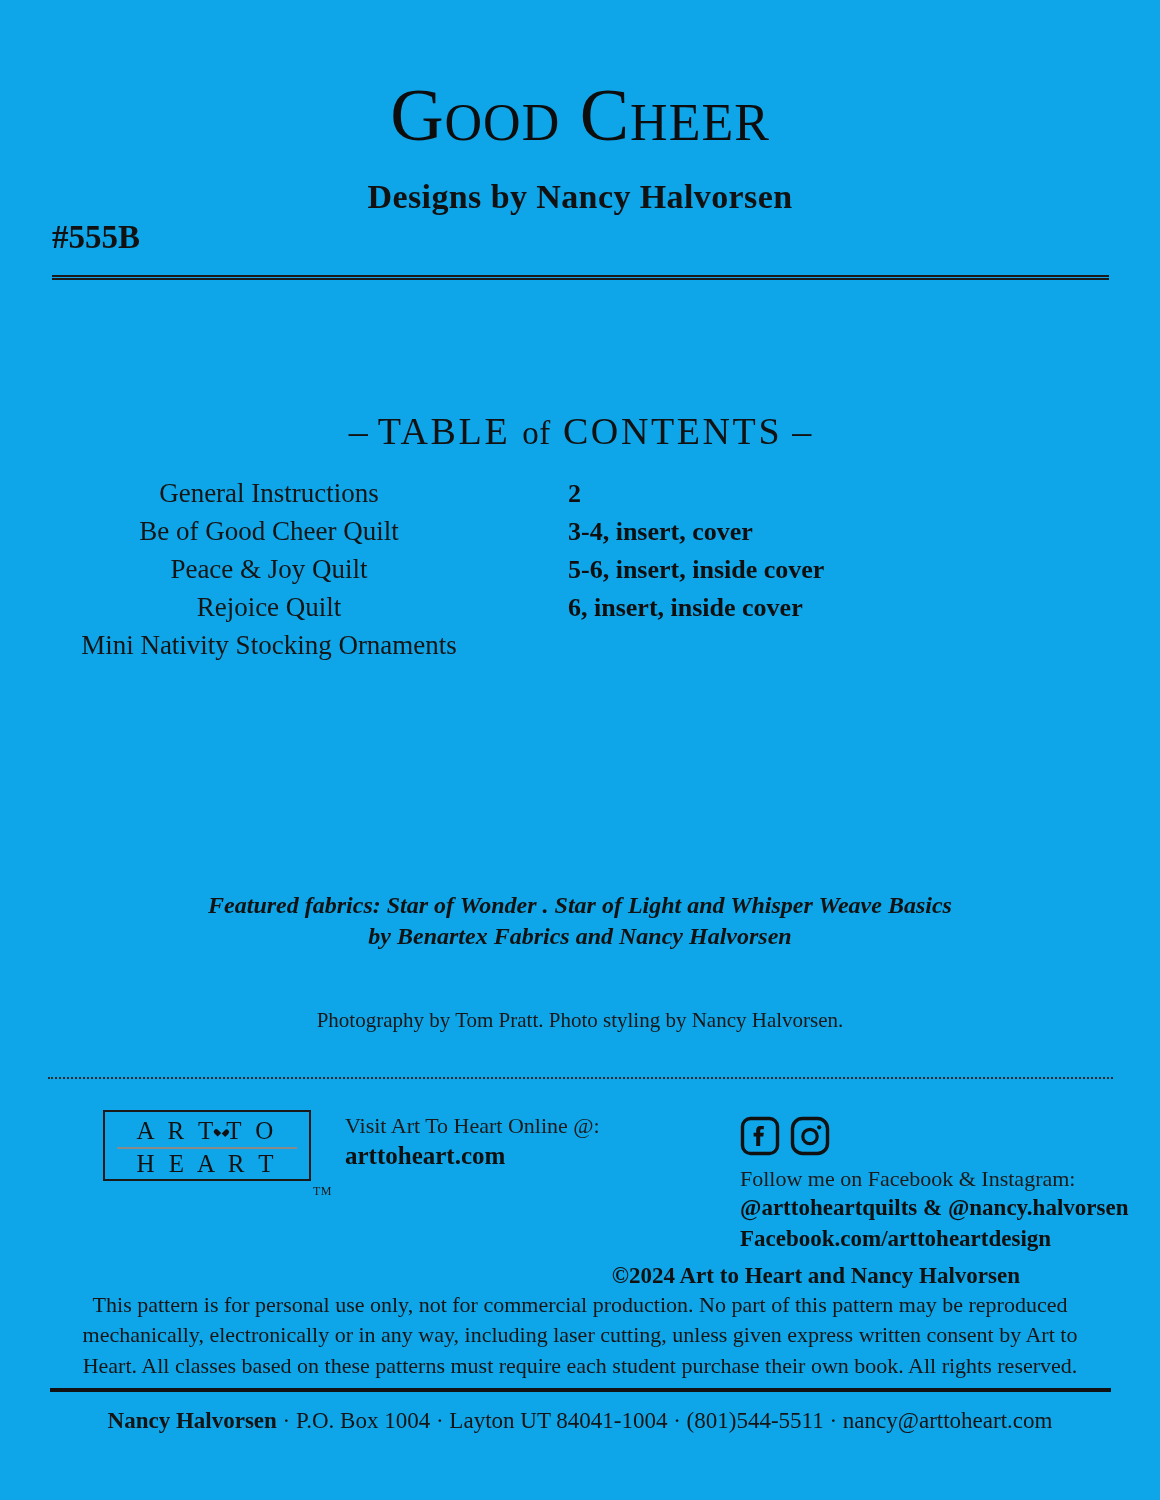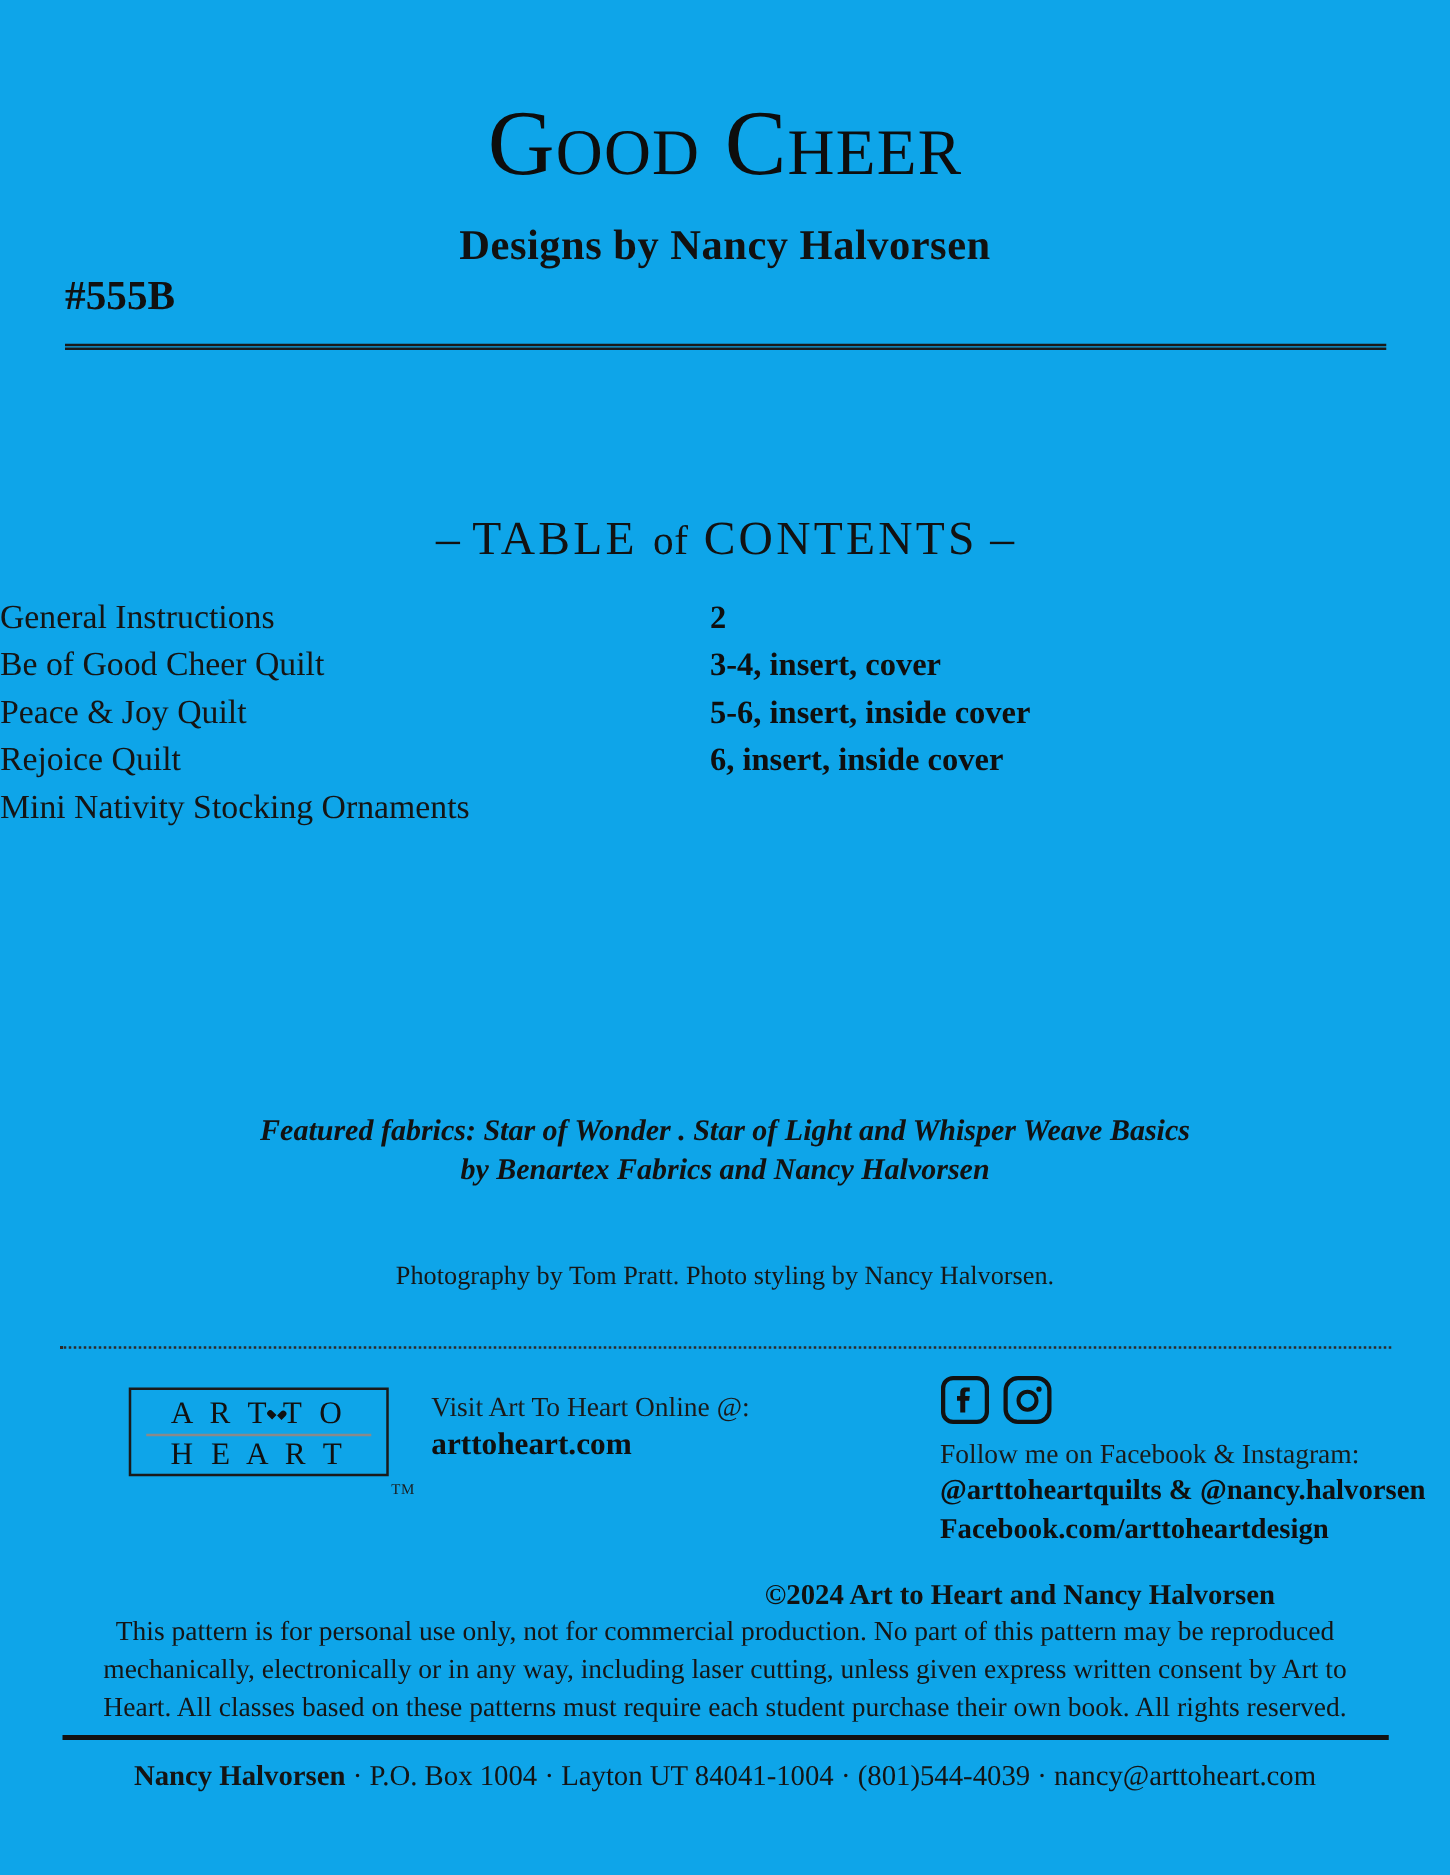--- a/index.html
+++ b/index.html
@@ -113,21 +113,21 @@
     left: 0;
     width: 1160px;
   }
   .toc-row {
     display: flex;
     align-items: baseline;
     height: 38px;
   }
   .toc-title {
     width: 568px;
-    text-align: left;
+    text-align: center;
     padding-right: 30px;
     box-sizing: border-box;
     font-size: 27px;
     color: #151515;
     white-space: nowrap;
   }
   .toc-pages {
     flex: 1;
     text-align: left;
     font-size: 26px;
@@ -238,23 +238,22 @@
     font-size: 25px;
     font-weight: 700;
     line-height: 1.3;
     color: #0f0f0f;
     white-space: nowrap;
   }
 
   .social-block {
     position: absolute;
     left: 740px;
-    top: 0px;
+    top: 16px;
     width: 400px;
-    margin-left: 12px;
   }
   .social-icons {
     display: flex;
     gap: 10px;
     margin-bottom: 8px;
   }
   .icon-sq {
     width: 40px;
     height: 40px;
     display: block;
@@ -390,16 +389,16 @@
     </div>
 
   </div>
 
   <div class="copyright-head">©2024 Art to Heart and Nancy Halvorsen</div>
   <div class="copyright-body">This pattern is for personal use only, not for commercial production. No part of this pattern may be reproduced mechanically, electronically or in any way, including laser cutting, unless given express written consent by Art to Heart. All classes based on these patterns must require each student purchase their own book. All rights reserved.</div>
 
   <div class="rule-solid-bottom"></div>
 
   <div class="contact">
-    <b>Nancy Halvorsen</b><span> · P.O. Box 1004 · Layton UT 84041-1004 · (801)544-4039 · nancy@arttoheart.com</span>
+    <b>Nancy Halvorsen</b><span> · P.O. Box 1004 · Layton UT 84041-1004 · (801)544-5511 · nancy@arttoheart.com</span>
   </div>
 
 </div>
 
 </body></html>

